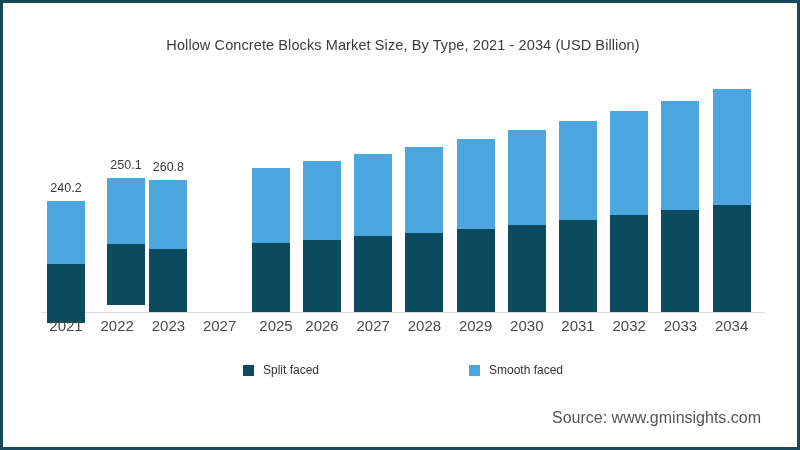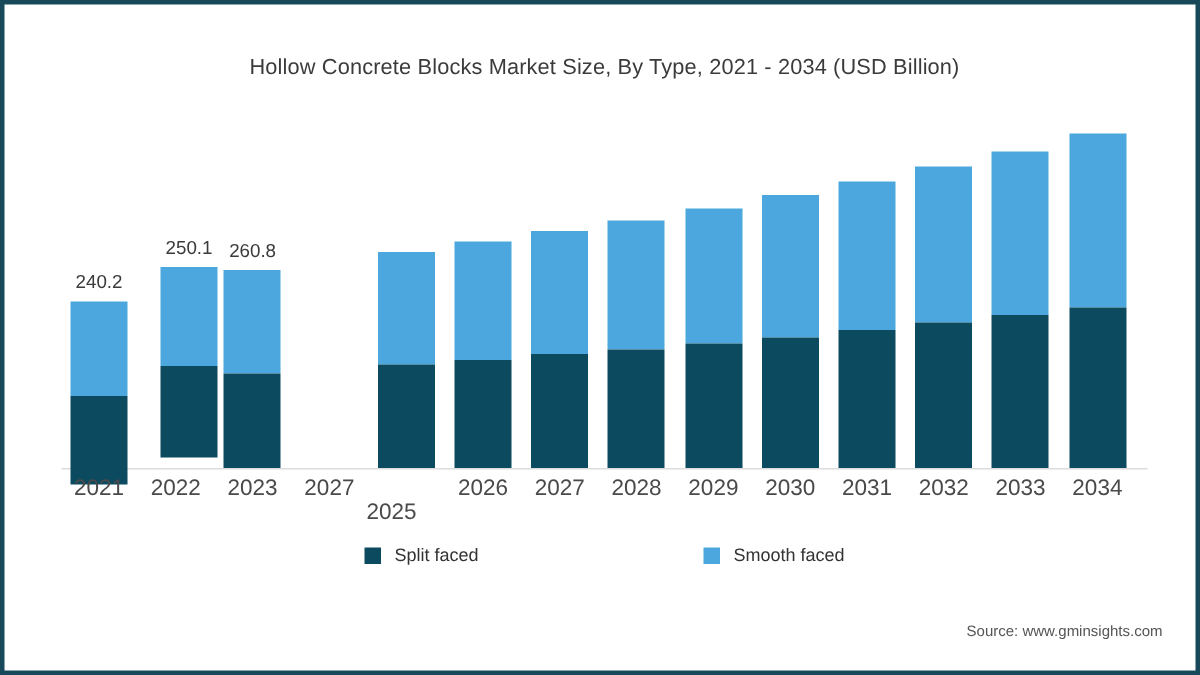--- a/index.html
+++ b/index.html
@@ -116,23 +116,23 @@
   }
 
   .legend-label {
     font-size: 12px;
     color: #333333;
     white-space: nowrap;
   }
 
   #source {
     position: absolute;
-    right: 22px;
+    right: 36px;
     bottom: 20px;
-    font-size: 10px;
+    font-size: 16px;
     color: #555555;
     white-space: nowrap;
   }
 </style>
 </head>
 <body>
 
 <div id="frame" style="border-color: rgb(24, 73, 91);">
 
   <div id="chart-title">Hollow Concrete Blocks Market Size, By Type, 2021 - 2034 (USD Billion)</div>
@@ -196,21 +196,21 @@
         <div class="seg seg-split" style="height: 107.226px; background: rgb(12, 74, 95);"></div>
       </div>
     </div>
 
   <div id="xaxis">
 
   <div class="xtick" style="left: 6px; width: 38px;">2021</div>
       <div class="xtick" style="left: 57.2px; width: 38px;">2022</div>
       <div class="xtick" style="left: 108.4px; width: 38px; text-align: center;">2023</div>
       <div class="xtick" style="left: 159.6px; width: 38px;">2027</div>
-      <div class="xtick" style="left: 201px; width: 38px; margin-top: 16px;">2025</div>
+      <div class="xtick" style="left: 216px; width: 38px;">2025</div>
       <div class="xtick" style="left: 262px; width: 38px;">2026</div>
       <div class="xtick" style="left: 313.2px; width: 38px;">2027</div>
       <div class="xtick" style="left: 364.4px; width: 38px;">2028</div>
       <div class="xtick" style="left: 415.6px; width: 38px;">2029</div>
       <div class="xtick" style="left: 466.8px; width: 38px;">2030</div>
       <div class="xtick" style="left: 518px; width: 38px;">2031</div>
       <div class="xtick" style="left: 569.2px; width: 38px;">2032</div>
       <div class="xtick" style="left: 620.4px; width: 38px;">2033</div>
       <div class="xtick" style="left: 671.6px; width: 38px;">2034</div>
     </div>

